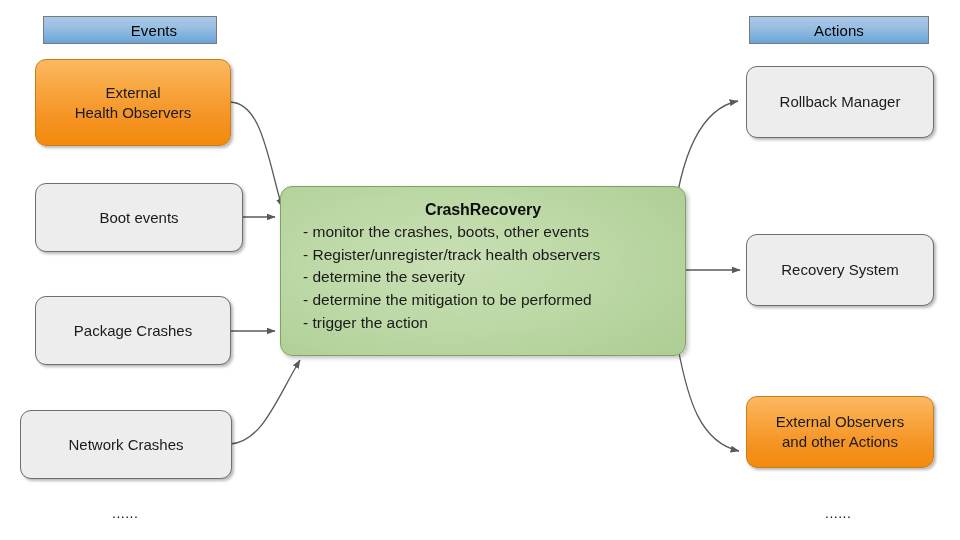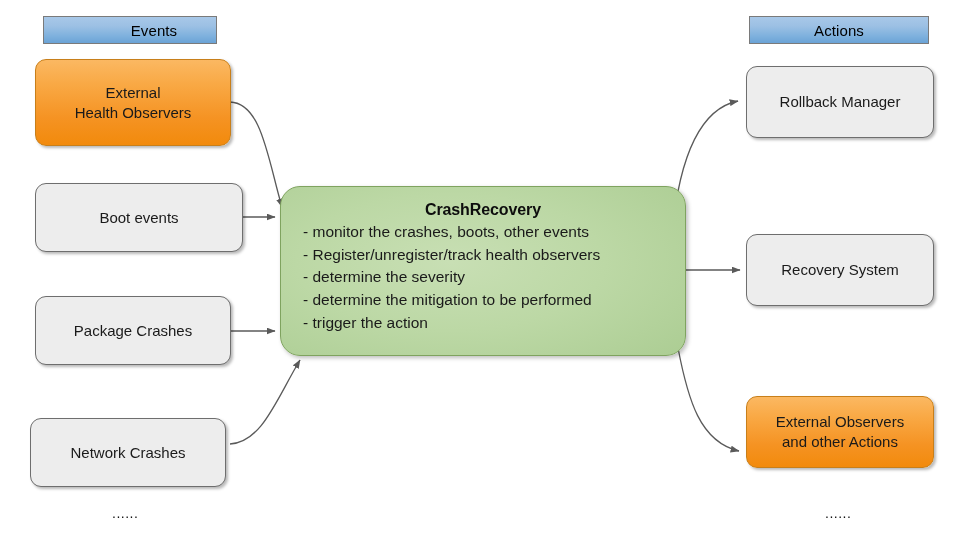--- a/index.html
+++ b/index.html
@@ -58,21 +58,21 @@
   }
   .node-label {
     padding: 0 8px;
     white-space: pre-line;
   }
 
   
   .center-node {
     position: absolute;
     box-sizing: border-box;
-    border-radius: 20px;
+    border-radius: 12px;
     border: 1px solid #7fa35f;
     background: radial-gradient(ellipse 85% 90% at 42% 45%, #c8dfb4 0%, #bcd8a5 45%, #a9cb90 100%);
     box-shadow: 2px 2px 4px rgba(0,0,0,0.26);
     padding: 14px 0 0 0;
   }
   .center-title {
     text-align: center;
     font-weight: bold;
     font-size: 16px;
     color: #0d0d0d;
@@ -153,21 +153,21 @@
   </div>
 
   <div class="node gray" style="left:35px; top:183px; width:208px; height:69px;">
     <span class="node-label">Boot events</span>
   </div>
 
   <div class="node gray" style="left:35px; top:296px; width:196px; height:69px;">
     <span class="node-label">Package Crashes</span>
   </div>
 
-  <div class="node gray" style="left:30px; top:410px; width:196px; height:69px;margin-top:8px;">
+  <div class="node gray" style="left:20px; top:410px; width:212px; height:69px;">
     <span class="node-label">Network Crashes</span>
   </div>
 
   <div class="ellipsis" style="left:112px; top:505px;">......</div>
 
   <div class="center-node" style="left:280px; top:186px; width:406px; height:170px;">
     <div class="center-title">CrashRecovery</div>
     <div class="center-lines">
       <div class="center-line">- monitor the crashes, boots, other events</div>
       <div class="center-line">- Register/unregister/track health observers</div>

